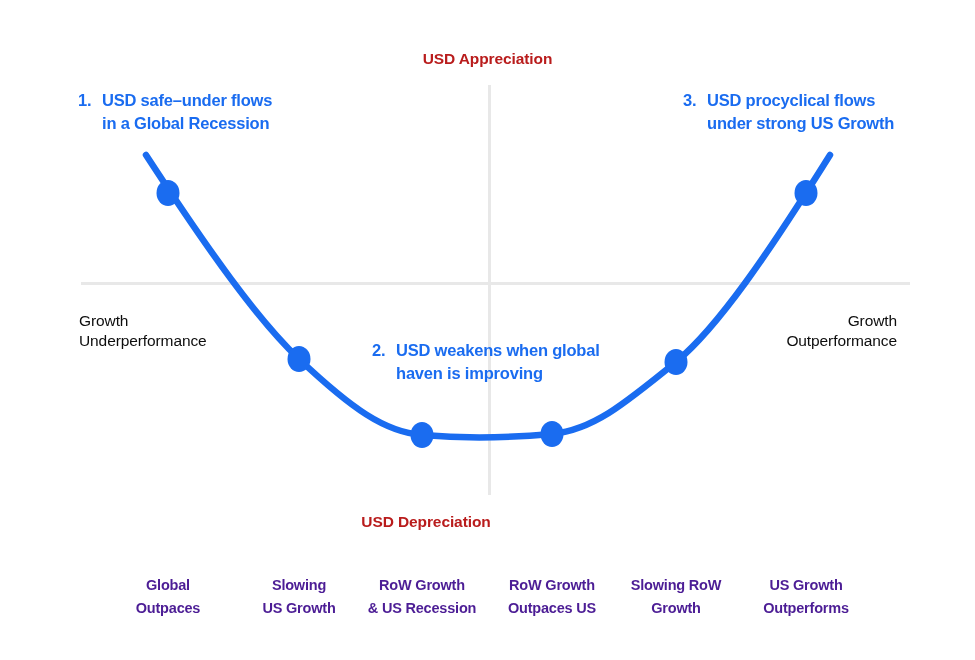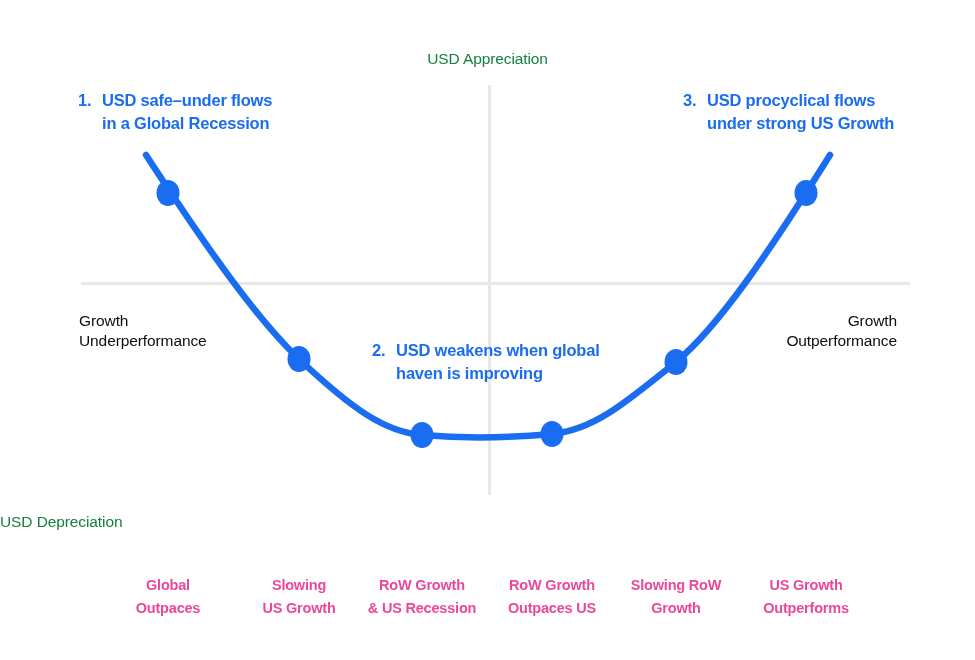--- a/index.html
+++ b/index.html
@@ -43,28 +43,28 @@
     left: 0;
     top: 0;
     width: 975px;
     height: 660px;
     pointer-events: none;
   }
 
   
   .axis-label {
     position: absolute;
-    color: #15803d;
+    color: #b91c1c;
     font-size: 15.5px;
-    font-weight: 400;
+    font-weight: 700;
     letter-spacing: -0.1px;
     white-space: nowrap;
   }
   .axis-label.top    { left: 0; top: 50px; width: 975px; text-align: center; }
-  .axis-label.bottom { left: 0; top: 513px; width: 788px; text-align: left; }
+  .axis-label.bottom { left: 0; top: 513px; width: 788px; text-align: center; padding-left: 32px; }
 
   .side-label {
     position: absolute;
     color: #0d0d0d;
     font-size: 15.5px;
     font-weight: 400;
     line-height: 20px;
     letter-spacing: -0.1px;
     white-space: nowrap;
   }
@@ -91,21 +91,21 @@
     margin-left: 24px;
   }
   .note.n1 { left: 78px;  top: 89px; }
   .note.n2 { left: 372px; top: 339px; }
   .note.n3 { left: 683px; top: 89px; }
 
   
   .cat-label {
     position: absolute;
     top: 574px;
-    color: #ec4899;
+    color: #4c1d95;
     font-size: 14.5px;
     font-weight: 700;
     line-height: 23px;
     letter-spacing: -0.2px;
     text-align: center;
     white-space: nowrap;
     transform: translateX(-50%);
   }
   .cat-label .l2 { display: block; }
 </style>

